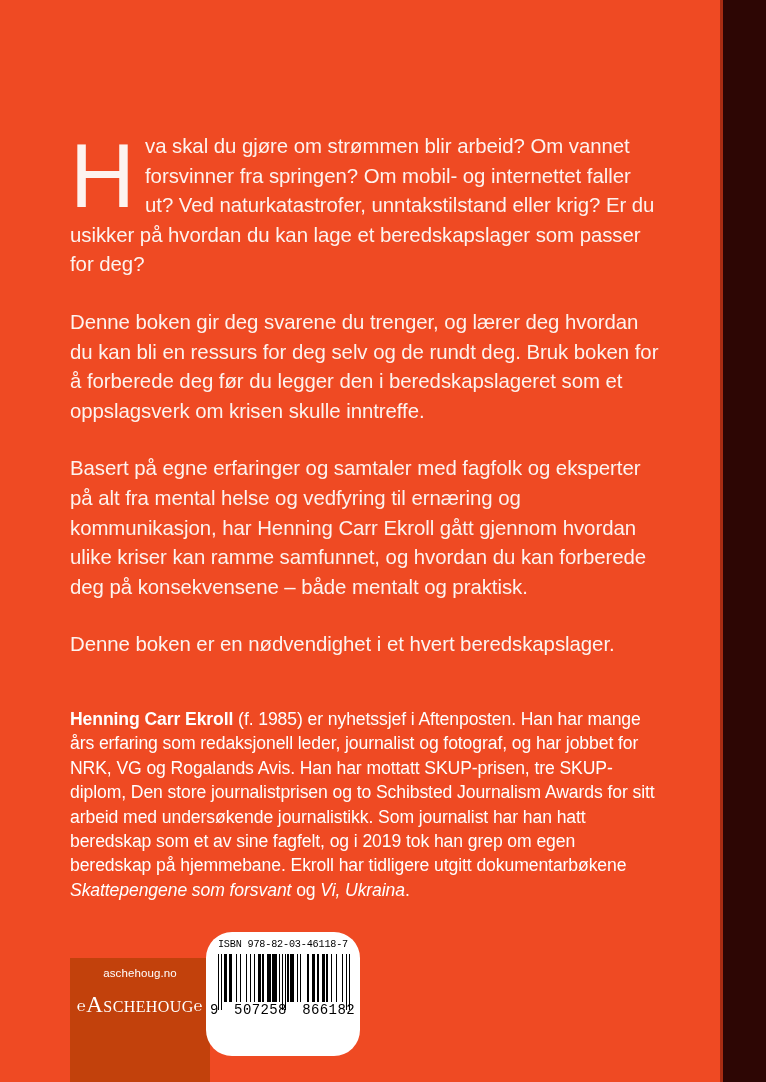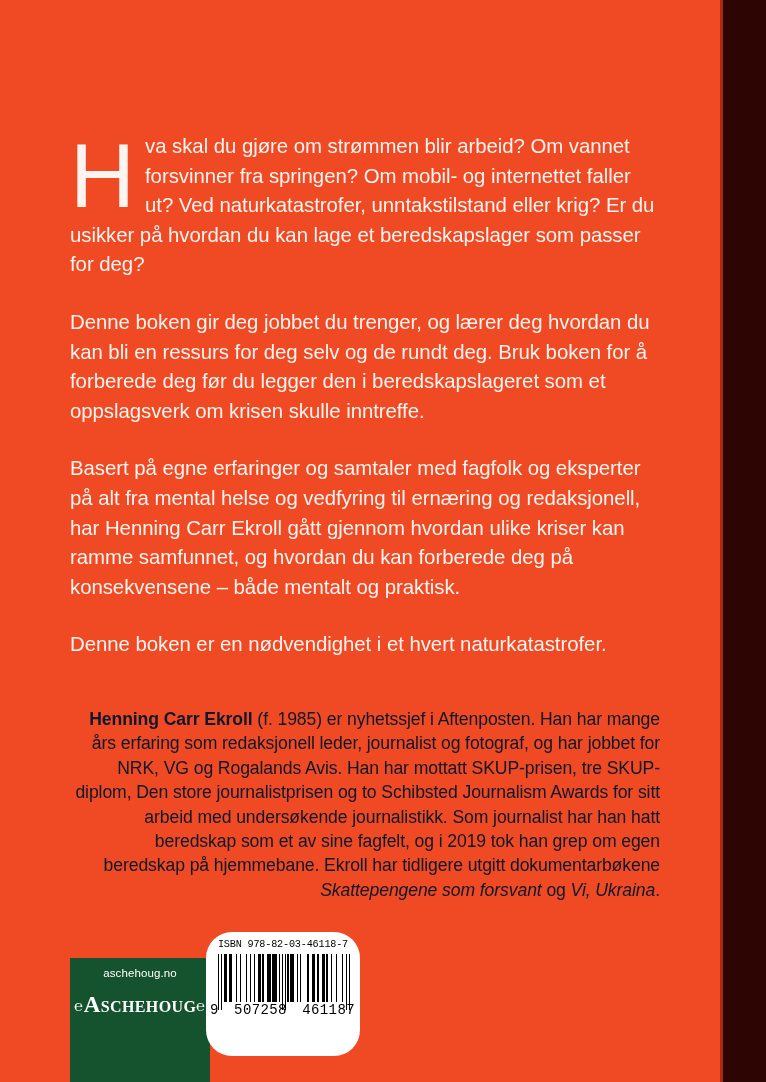--- a/index.html
+++ b/index.html
@@ -68,37 +68,36 @@
     color: #fdf3ef;
     letter-spacing: -1px;
   }
 
   
   .bio {
     position: absolute;
     left: 70px;
     top: 707px;
     width: 590px;
-    color: #0f172a;
+    color: #ffffff;
     font-size: 17.6px;
     line-height: 24.4px;
     letter-spacing: -0.1px;
-    text-align: right;
   }
   .bio .name { font-weight: bold; }
   .bio .title { font-style: italic; }
 
   
   .logo-box {
     position: absolute;
     left: 70px;
     top: 958px;
     width: 140px;
     height: 124px;
-    background: #14532d;
+    background: #c2410c;
   }
   .logo-url {
     position: absolute;
     top: 9px;
     left: 0;
     width: 100%;
     text-align: center;
     color: #ffffff;
     font-size: 11.5px;
     letter-spacing: .1px;
@@ -116,21 +115,21 @@
     letter-spacing: .4px;
     white-space: nowrap;
   }
   .logo-mark .swash {
     font-family: "DejaVu Serif", serif;
     font-size: 15px;
     font-style: italic;
     vertical-align: 1px;
   }
   .logo-mark .word {
-    font-weight: 700;
+    font-weight: 400;
   }
 
   
   .barcode-box {
     position: absolute;
     left: 206px;
     top: 932px;
     width: 154px;
     height: 124px;
     background: #ffffff;
@@ -180,23 +179,23 @@
 </head>
 <body>
 
 <div class="cover">
 
   <div class="spine-edge"></div>
   <div class="spine-strip"></div>
 
   <div class="blurb">
     <p><span class="dropcap">H</span><span>va skal du gjøre om strømmen blir arbeid? Om vannet forsvinner fra springen? Om mobil- og internettet faller ut? Ved naturkatastrofer, unntakstilstand eller krig?  Er du usikker på hvordan du kan lage et beredskapslager som passer for deg?</span></p>
-    <p>Denne boken gir deg jobbet du trenger, og lærer deg hvordan du kan bli en ressurs for deg selv og de rundt deg. Bruk boken for å forberede deg før du legger den i beredskapslageret som et oppslagsverk om krisen skulle inntreffe.</p>
-    <p>Basert på egne erfaringer og samtaler med fagfolk og eksperter på alt fra mental helse og vedfyring til ernæring og redaksjonell, har Henning Carr Ekroll gått gjennom hvordan ulike kriser kan ramme samfunnet, og hvordan du kan forberede deg på konsekvensene – både mentalt og praktisk.</p>
-    <p>Denne boken er en nødvendighet i et hvert naturkatastrofer.</p>
+    <p>Denne boken gir deg svarene du trenger, og lærer deg hvordan du kan bli en ressurs for deg selv og de rundt deg. Bruk boken for å forberede deg før du legger den i beredskapslageret som et oppslagsverk om krisen skulle inntreffe.</p>
+    <p>Basert på egne erfaringer og samtaler med fagfolk og eksperter på alt fra mental helse og vedfyring til ernæring og kommunikasjon, har Henning Carr Ekroll gått gjennom hvordan ulike kriser kan ramme samfunnet, og hvordan du kan forberede deg på konsekvensene – både mentalt og praktisk.</p>
+    <p>Denne boken er en nødvendighet i et hvert beredskapslager.</p>
   </div>
 
   <div class="bio">
     <span class="name">Henning Carr Ekroll</span><span> (f. 1985) er nyhetssjef i Aftenposten. Han har mange års erfaring som redaksjonell leder, journalist og fotograf, og har jobbet for NRK, VG og Rogalands Avis. Han har mottatt SKUP-prisen, tre SKUP-diplom, Den store journalistprisen og to Schibsted Journalism Awards for sitt arbeid med undersøkende journalistikk. Som journalist har han hatt beredskap som et av sine fagfelt, og i 2019 tok han grep om egen beredskap på hjemmebane. Ekroll har tidligere utgitt dokumentarbøkene </span><span class="title">Skattepengene som forsvant</span><span> og </span><span class="title">Vi, Ukraina</span><span>.</span>
   </div>
 
   <div class="logo-box">
     <div class="logo-url">aschehoug.no</div>
     <div class="logo-mark"><span class="swash">℮</span><span class="word">Aschehoug</span><span class="swash">℮</span></div>
   </div>
@@ -231,17 +230,17 @@
         <span style="left: 108.379px; width: 1.13947px;"></span>
         <span style="left: 112.547px; width: 1.13947px;"></span>
         <span style="left: 118.105px; width: 1.13947px;"></span>
         <span style="left: 123.663px; width: 1.13947px;"></span>
         <span class="tall" style="left: 127.832px; width: 1.13947px;"></span>
         <span class="tall" style="left: 130.611px; width: 1.13947px;"></span>
       </div>
     <div class="barcode-digits">
       <span>9</span>
       <span>507258</span>
-      <span>461187</span>
+      <span>866182</span>
     </div>
   </div>
 
 </div>
 
 </body></html>

